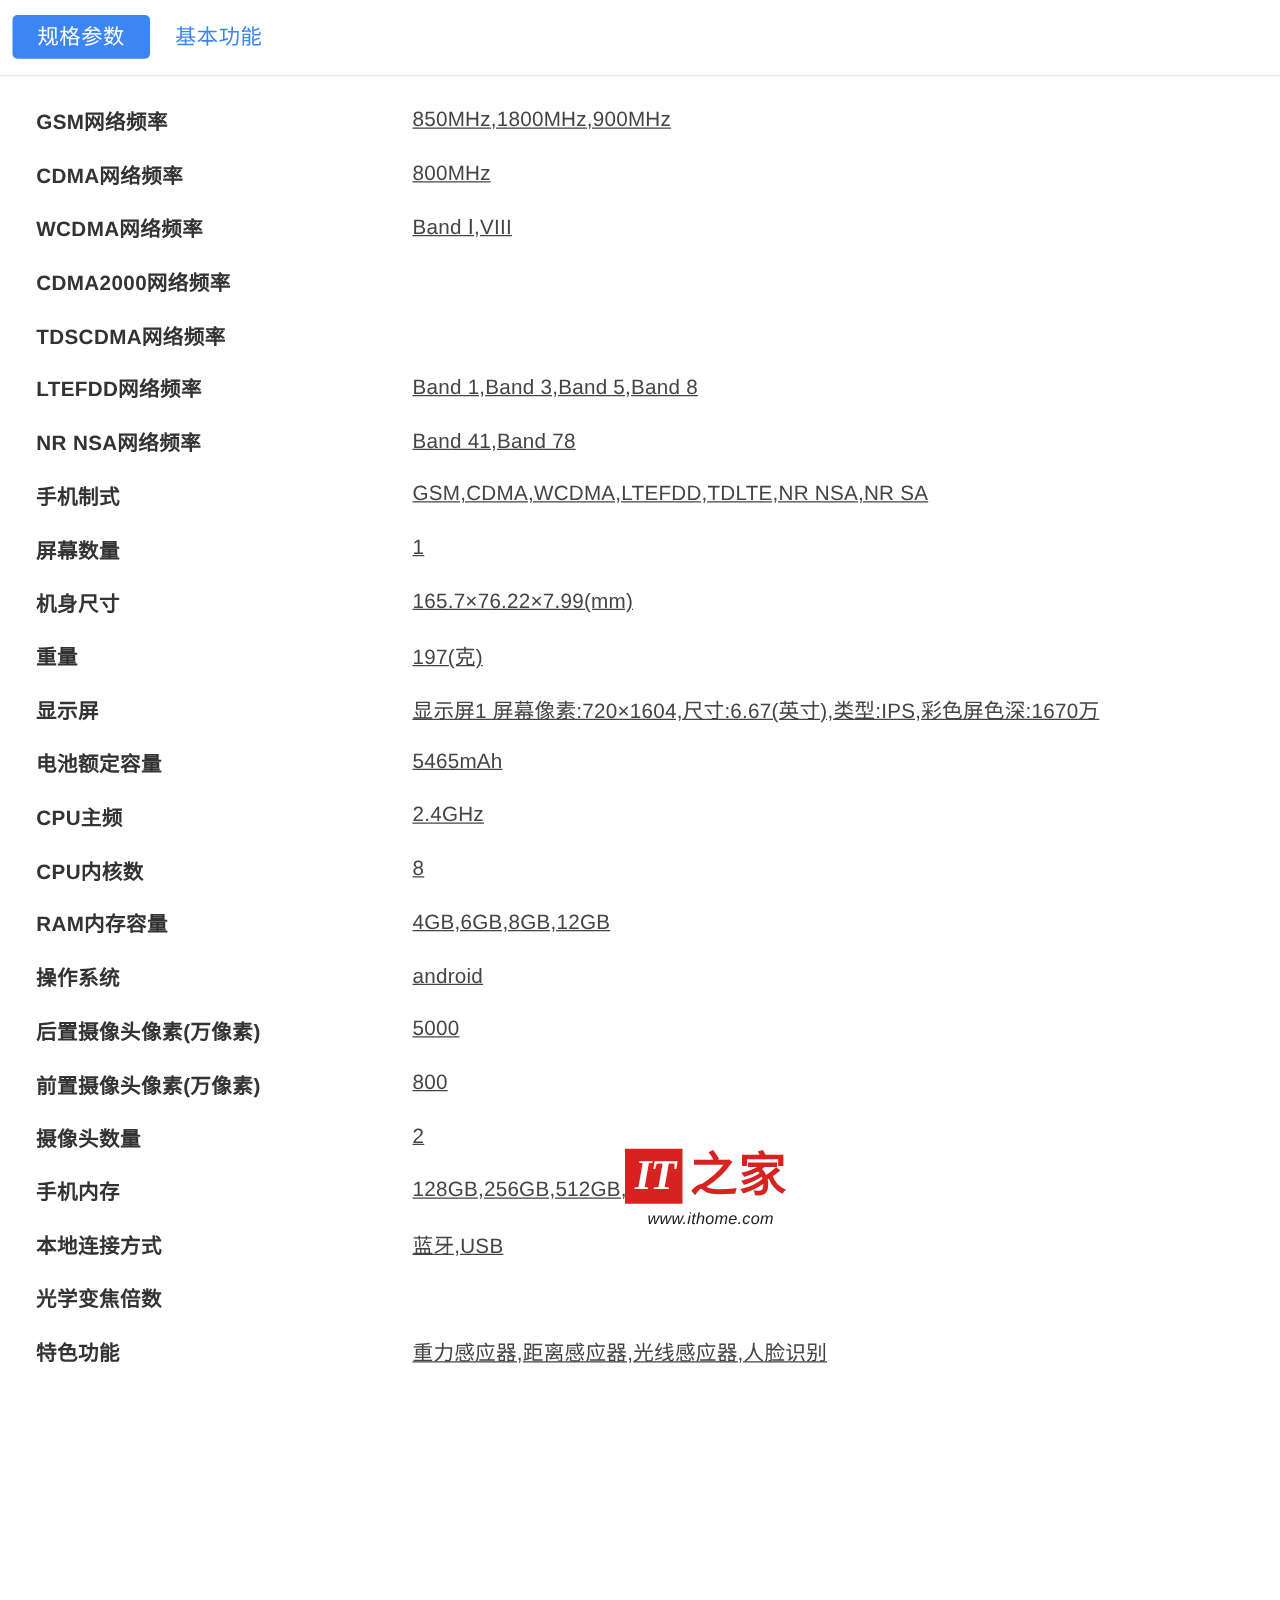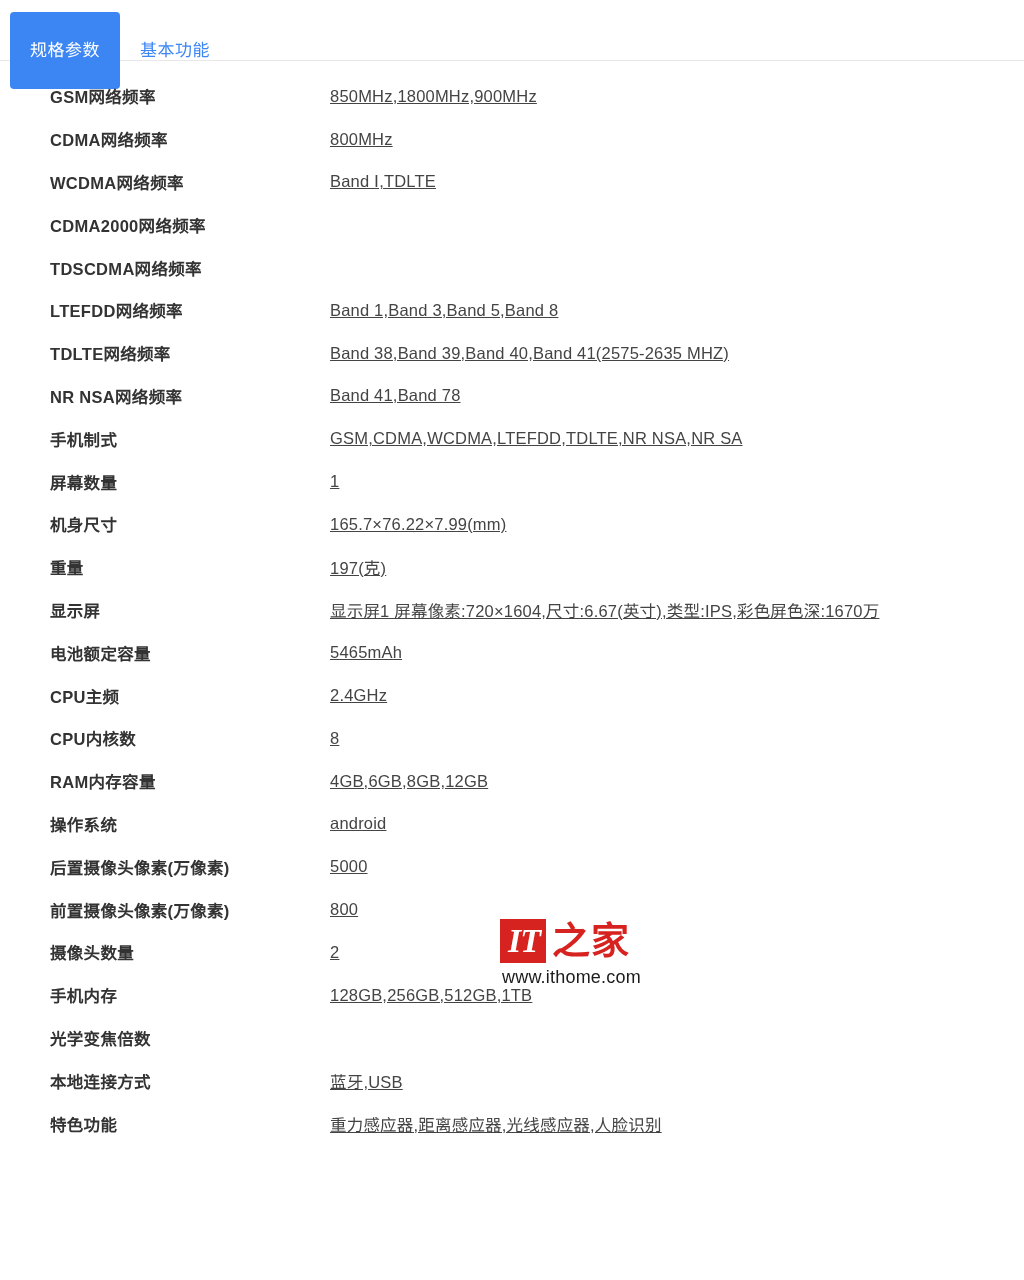--- a/index.html
+++ b/index.html
@@ -20,21 +20,21 @@
   .tabbar {
     display: flex;
     align-items: flex-start;
     padding: 12px 10px 0 10px;
     height: 60px;
     box-sizing: border-box;
   }
   .tab {
     font-size: 17px;
     line-height: 1;
-    padding: 30px 20px;
+    padding: 9px 20px;
     border-radius: 4px;
     cursor: pointer;
     white-space: nowrap;
     letter-spacing: 0.5px;
   }
   .tab.active {
     background: #3c86f4;
     color: #ffffff;
   }
   .tab.inactive {
@@ -56,21 +56,21 @@
   }
   .spec-table tr {
     height: 42.8px;
   }
   .spec-table td {
     vertical-align: middle;
     padding: 0;
   }
   td.label {
     width: 330px;
-    padding-left: 50px;
+    padding-left: 29px;
     box-sizing: border-box;
     font-size: 16.5px;
     font-weight: bold;
     color: #333333;
     letter-spacing: 0.3px;
   }
   td.value {
     font-size: 16.5px;
     color: #444444;
     padding-left: 0px;
@@ -109,25 +109,26 @@
     color: #d7231f;
     font-family: "Liberation Serif", "DejaVu Serif", serif;
     font-weight: bold;
     font-size: 38px;
     line-height: 44px;
     padding-left: 6px;
     letter-spacing: 1px;
   }
   .wm-url {
     color: #1c1c1c;
-    font-size: 18px;
+    font-size: 13px;
     margin-top: 4px;
     text-align: center;
     padding-left: 2px;
     letter-spacing: 0.2px;
+    font-style: italic;
   }
 </style>
 </head>
 <body>
 
 <div class="tabbar">
   <div class="tab active">规格参数</div>
   <div class="tab inactive">基本功能</div>
 </div>
 
@@ -138,39 +139,35 @@
     <tr>
       <td class="label">GSM网络频率</td>
       <td class="value">850MHz,1800MHz,900MHz</td>
     </tr>
     <tr>
       <td class="label">CDMA网络频率</td>
       <td class="value">800MHz</td>
     </tr>
     <tr>
       <td class="label">WCDMA网络频率</td>
-      <td class="value">Band Ⅰ,TDLTE</td>
+      <td class="value">Band Ⅰ,VIII</td>
     </tr>
     <tr>
       <td class="label">CDMA2000网络频率</td>
       <td class="value"></td>
     </tr>
     <tr>
       <td class="label">TDSCDMA网络频率</td>
       <td class="value"></td>
     </tr>
     <tr>
       <td class="label">LTEFDD网络频率</td>
       <td class="value">Band 1,Band 3,Band 5,Band 8</td>
     </tr>
     <tr>
-      <td class="label">TDLTE网络频率</td>
-      <td class="value">Band 38,Band 39,Band 40,Band 41(2575-2635 MHZ)</td>
-    </tr>
-    <tr>
       <td class="label">NR NSA网络频率</td>
       <td class="value">Band 41,Band 78</td>
     </tr>
     <tr>
       <td class="label">手机制式</td>
       <td class="value">GSM,CDMA,WCDMA,LTEFDD,TDLTE,NR NSA,NR SA</td>
     </tr>
     <tr>
       <td class="label">屏幕数量</td>
       <td class="value">1</td>
@@ -217,26 +214,26 @@
     </tr>
     <tr>
       <td class="label">摄像头数量</td>
       <td class="value">2</td>
     </tr>
     <tr>
       <td class="label">手机内存</td>
       <td class="value">128GB,256GB,512GB,1TB</td>
     </tr>
     <tr>
+      <td class="label">本地连接方式</td>
+      <td class="value">蓝牙,USB</td>
+    </tr>
+    <tr>
       <td class="label">光学变焦倍数</td>
       <td class="value"></td>
-    </tr>
-    <tr>
-      <td class="label">本地连接方式</td>
-      <td class="value">蓝牙,USB</td>
     </tr>
     <tr>
       <td class="label">特色功能</td>
       <td class="value">重力感应器,距离感应器,光线感应器,人脸识别</td>
     </tr>
   </tbody>
 </table>
 
 <div class="watermark">
   <div class="wm-row">

